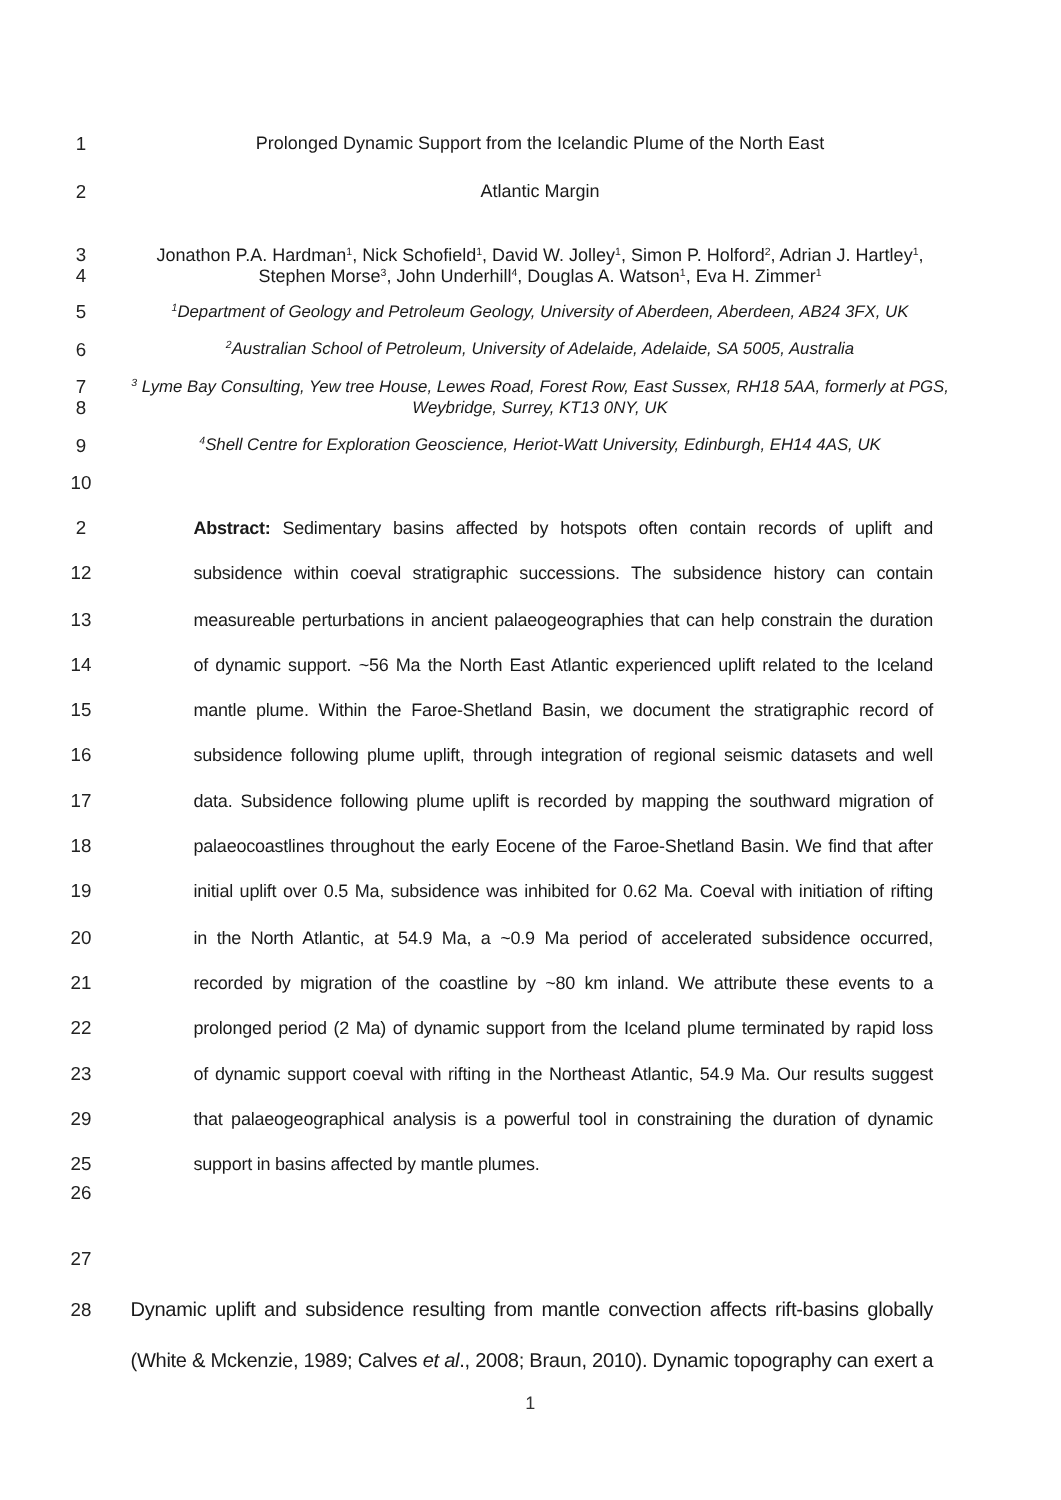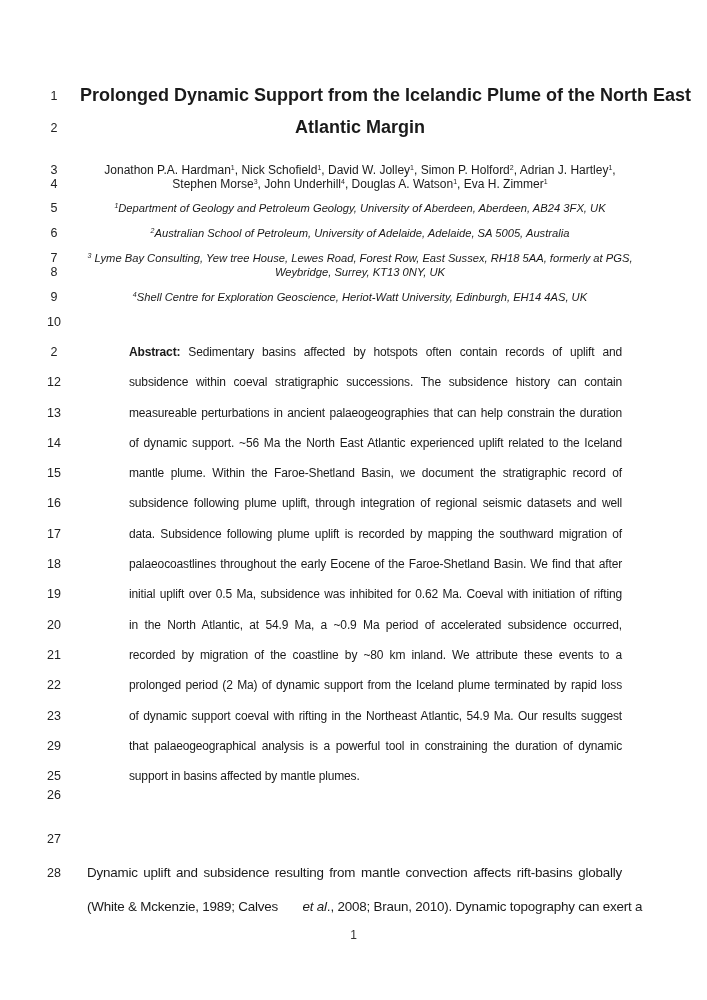--- a/index.html
+++ b/index.html
@@ -29,22 +29,22 @@
     white-space: nowrap;
     font-size: 12.5px;
     line-height: 14px;
   }
   .center {
     left: 80px;
     width: 560px;
     text-align: center;
   }
   .title {
-    font-weight: bold;
-    font-size: 18px;
+    font-weight: normal;
+    font-size: 12px;
     line-height: 16px;
   }
   .authors {
     font-size: 12px;
   }
   .aff {
     font-style: italic;
     font-size: 11.2px;
   }
   .abs {
@@ -61,21 +61,21 @@
   .body {
     left: 87px;
     width: 535px;
     text-align: justify;
     text-align-last: justify;
     font-size: 13.4px;
     line-height: 16px;
     letter-spacing: -0.2px;
   }
   .bold { font-weight: bold; }
-  .ital { font-style: italic; margin-left: 21px; }
+  .ital { font-style: italic; }
   sup {
     font-size: 7px;
     vertical-align: 4px;
     line-height: 0;
   }
   .page-num {
     position: absolute;
     left: 340px;
     width: 27px;
     top: 928px;

